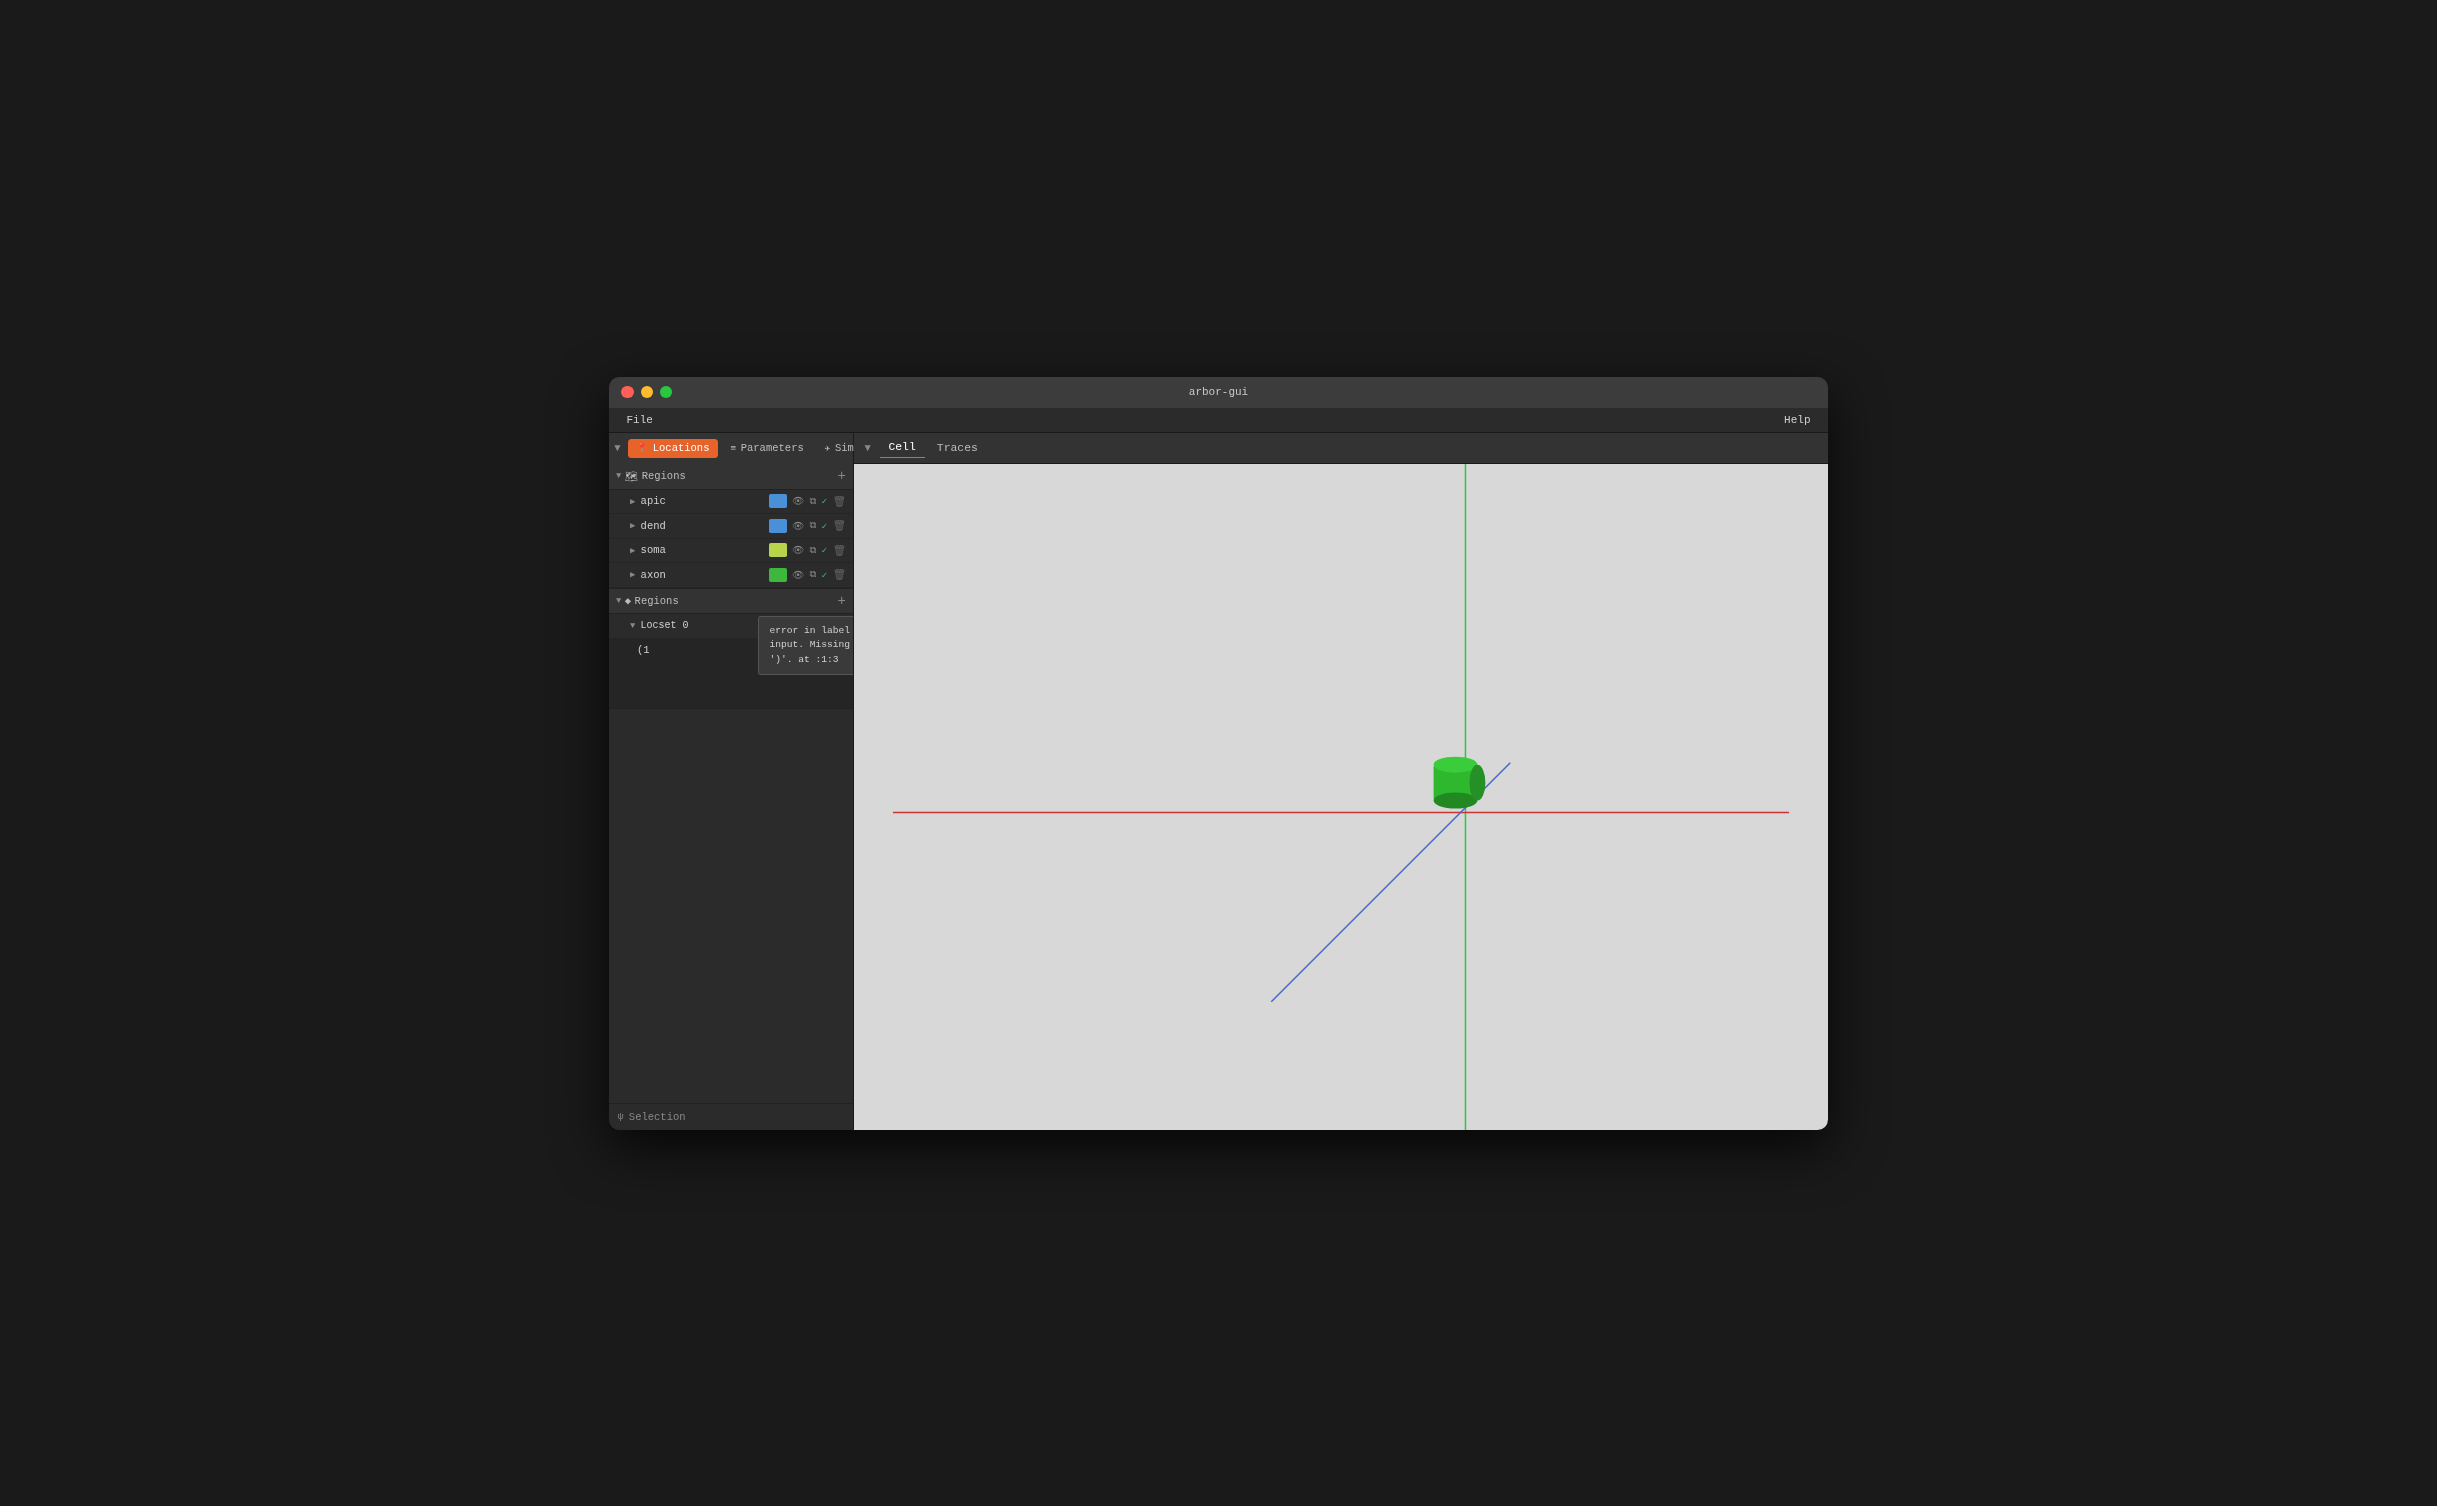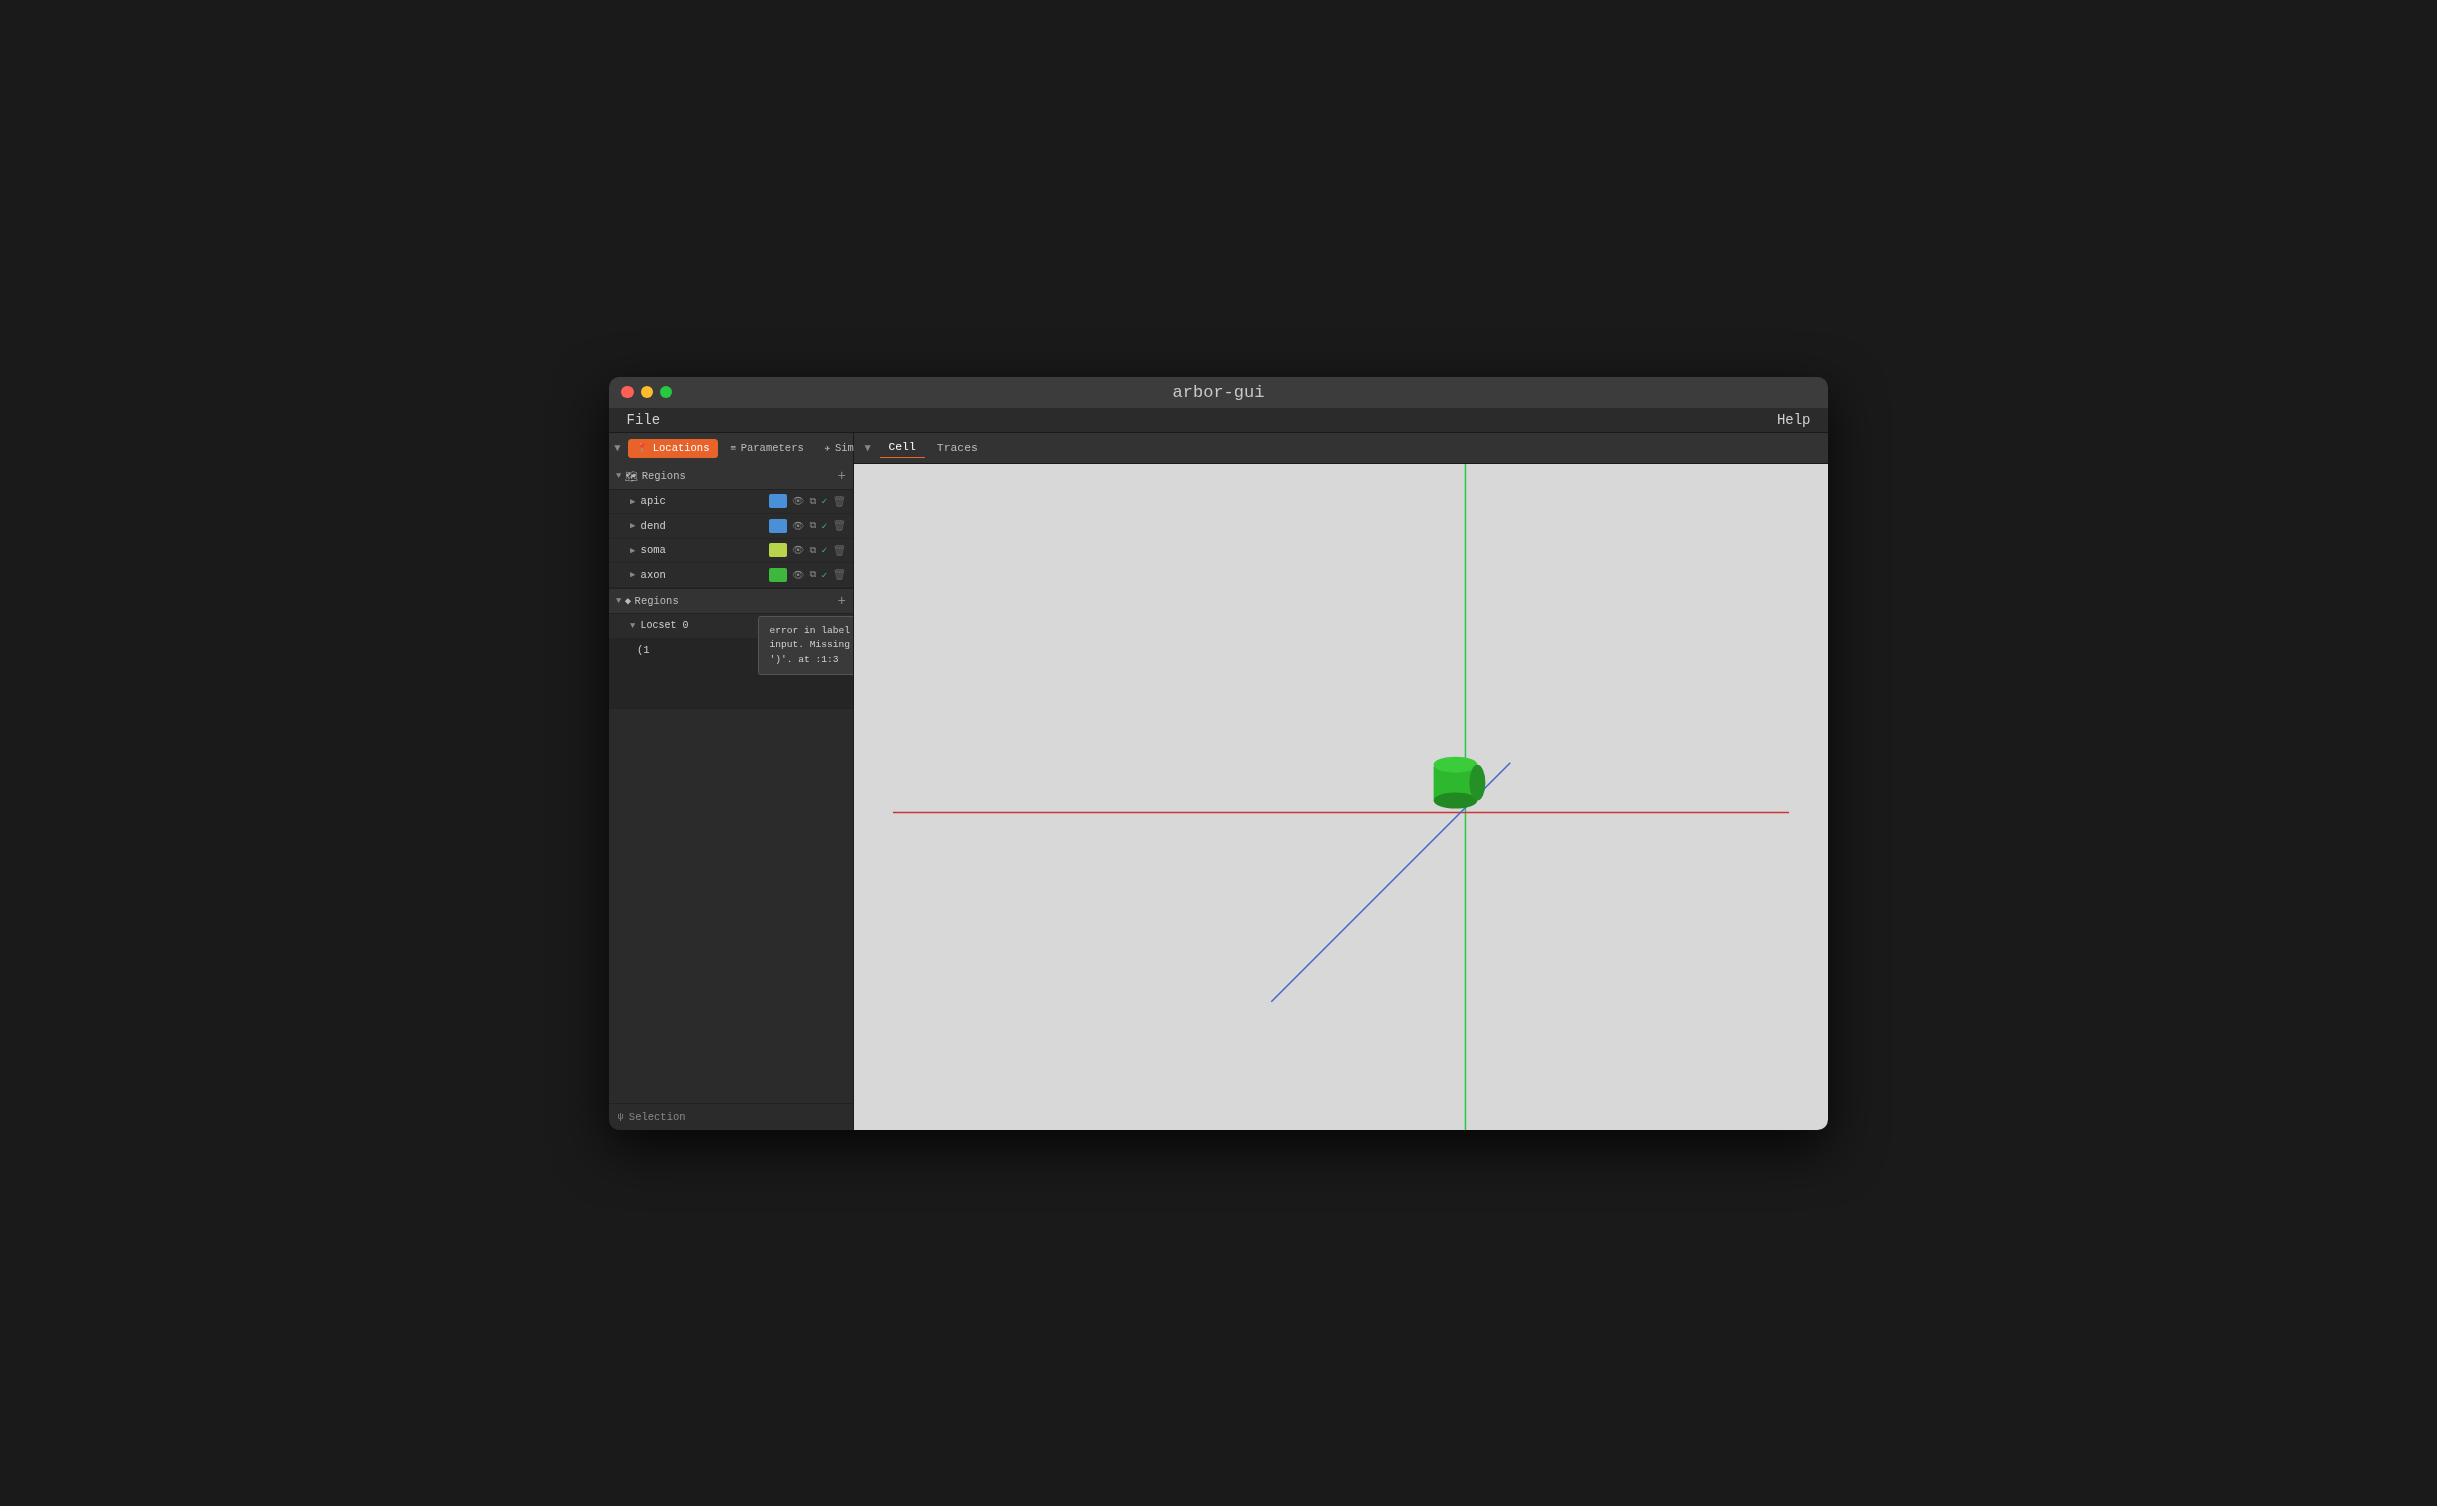--- a/index.html
+++ b/index.html
@@ -42,35 +42,35 @@
     .control-btn {
       width: 12.3px;
       height: 12.3px;
       border-radius: 50%;
     }
     .btn-close { background: #ff5f57; }
     .btn-min { background: #febc2e; }
     .btn-max { background: #28c840; }
     .title-text {
       color: #c8c8c8;
-      font-size: 17px;
+      font-size: 11px;
       font-weight: normal;
     }
     .menu-bar {
       background: #2b2b2b;
       height: 24.5px;
       display: flex;
       align-items: center;
       padding: 0 10.5px;
       border-bottom: 0.9px solid #1a1a1a;
       flex-shrink: 0;
     }
     .menu-item {
       color: #d0d0d0;
-      font-size: 14px;
+      font-size: 11px;
       padding: 1.8px 7px;
       cursor: pointer;
     }
     .menu-item-right {
       margin-left: auto;
     }
     .app-body {
       display: flex;
       flex: 1;
       overflow: hidden;

